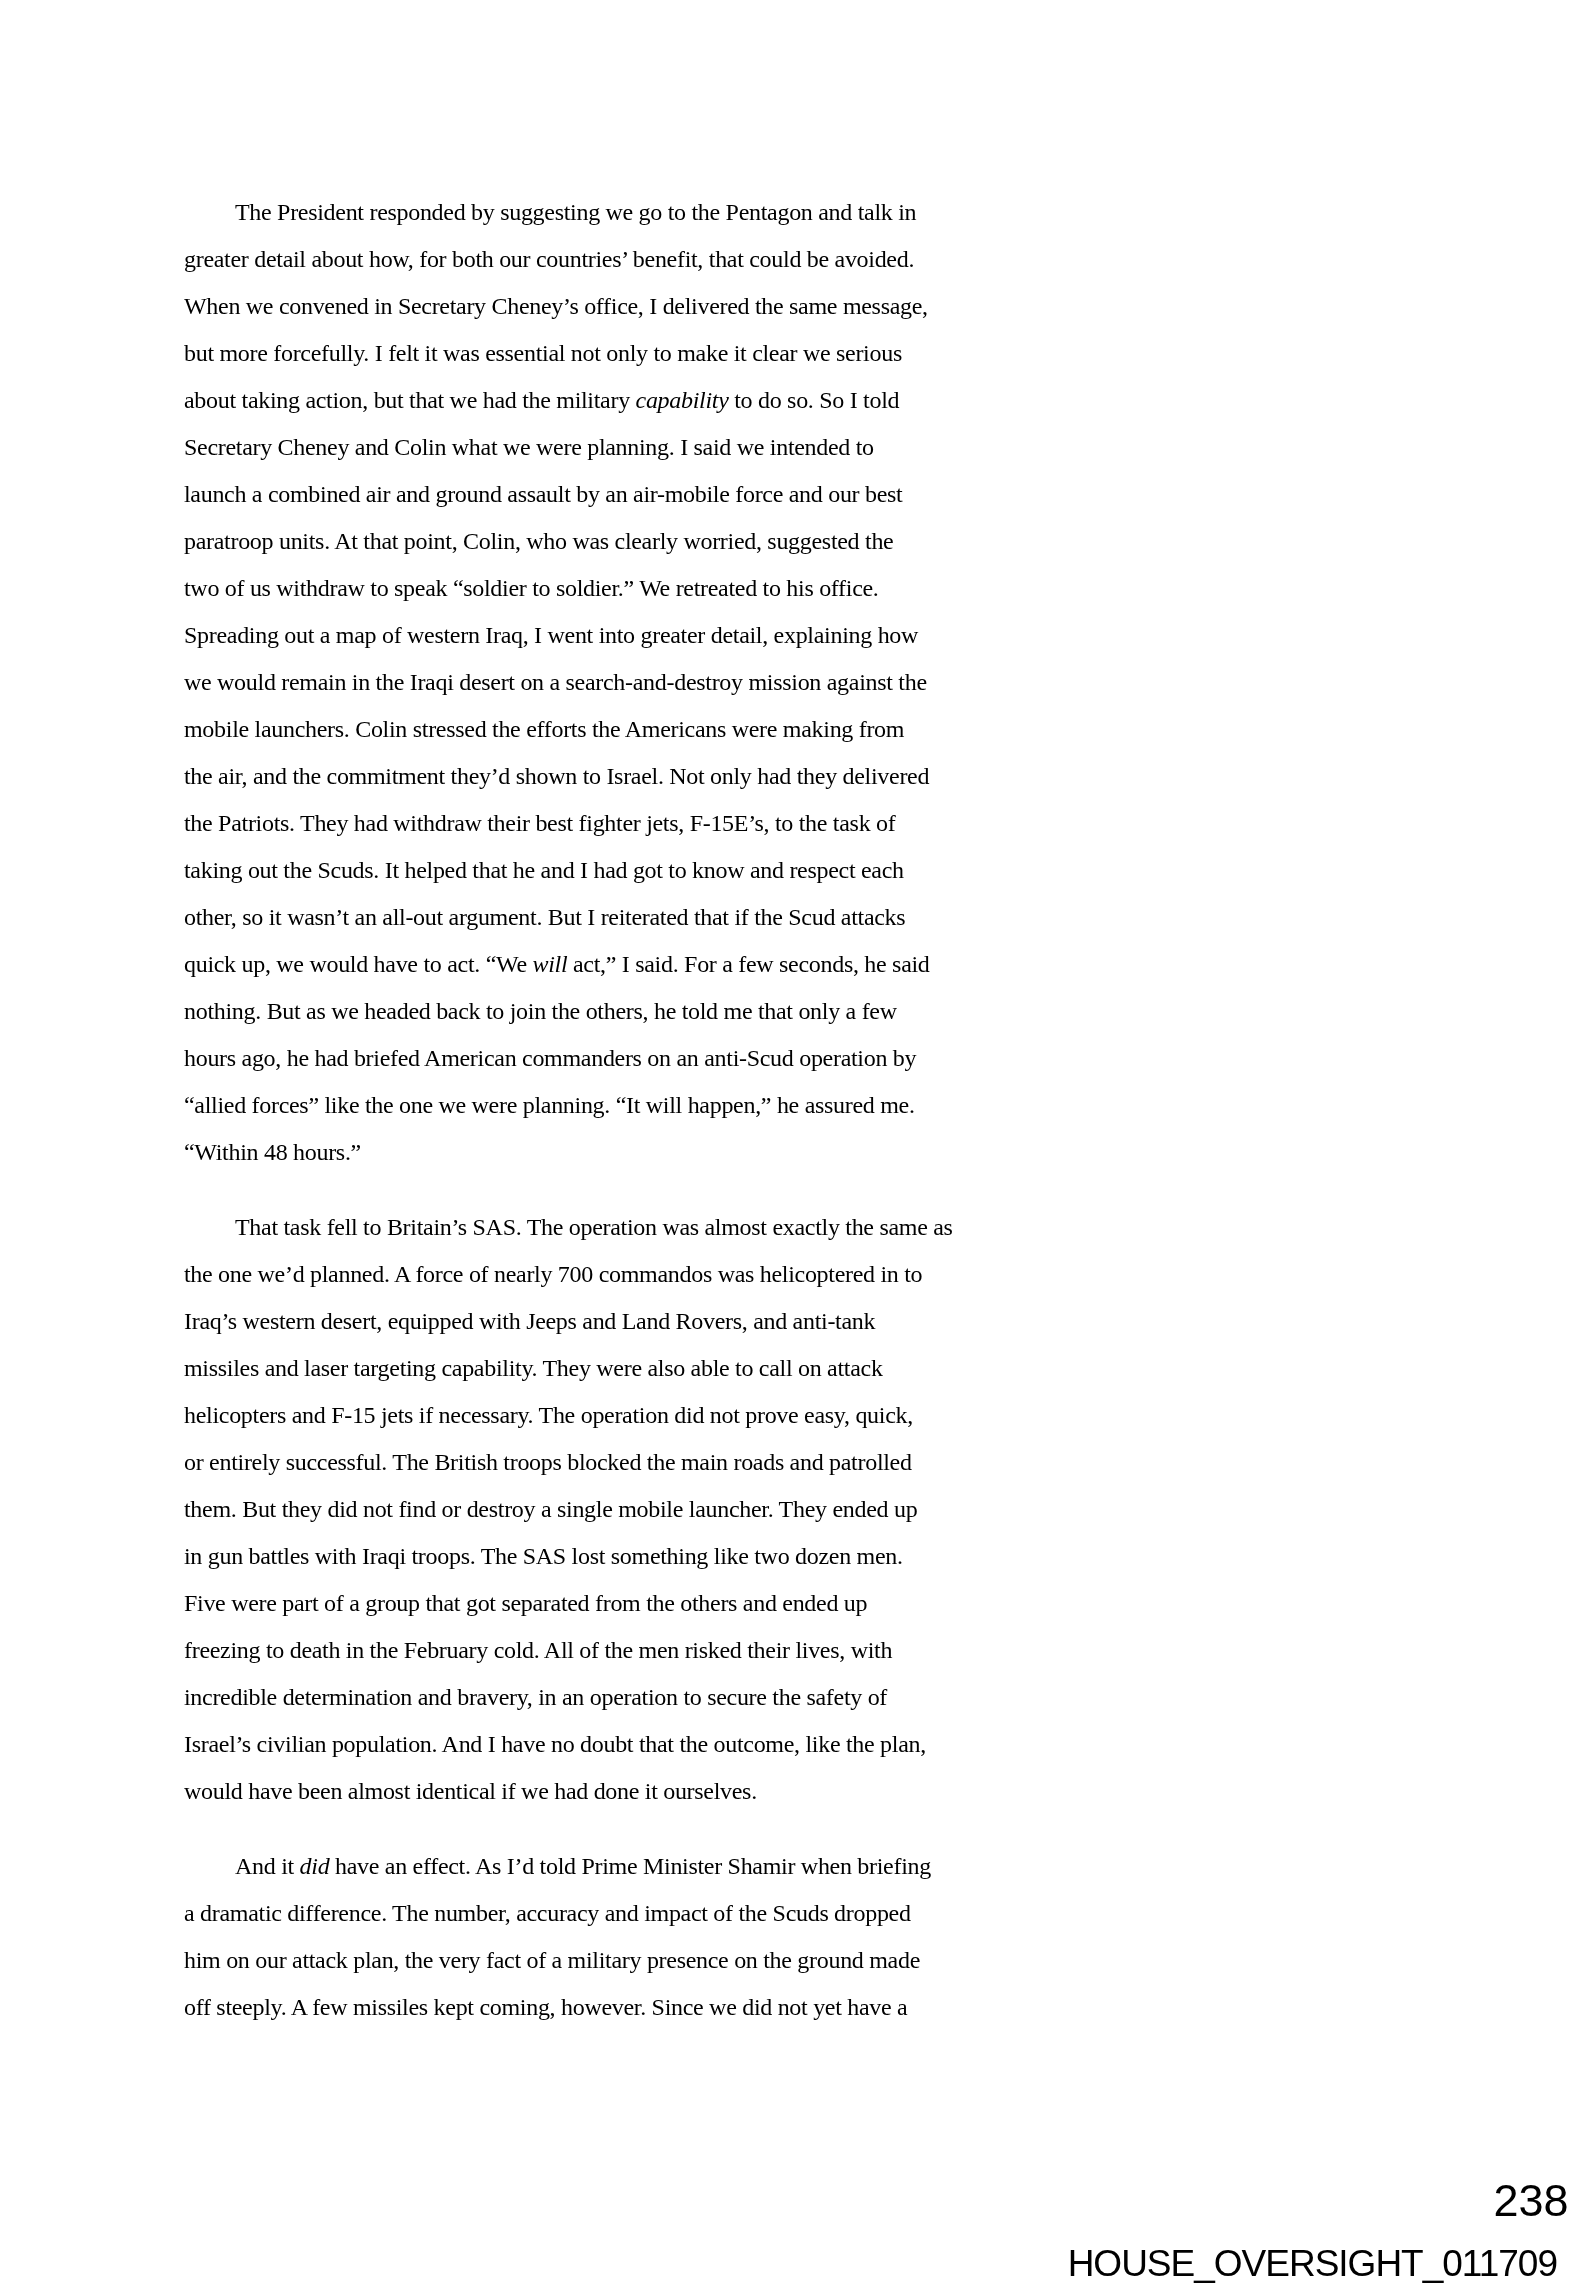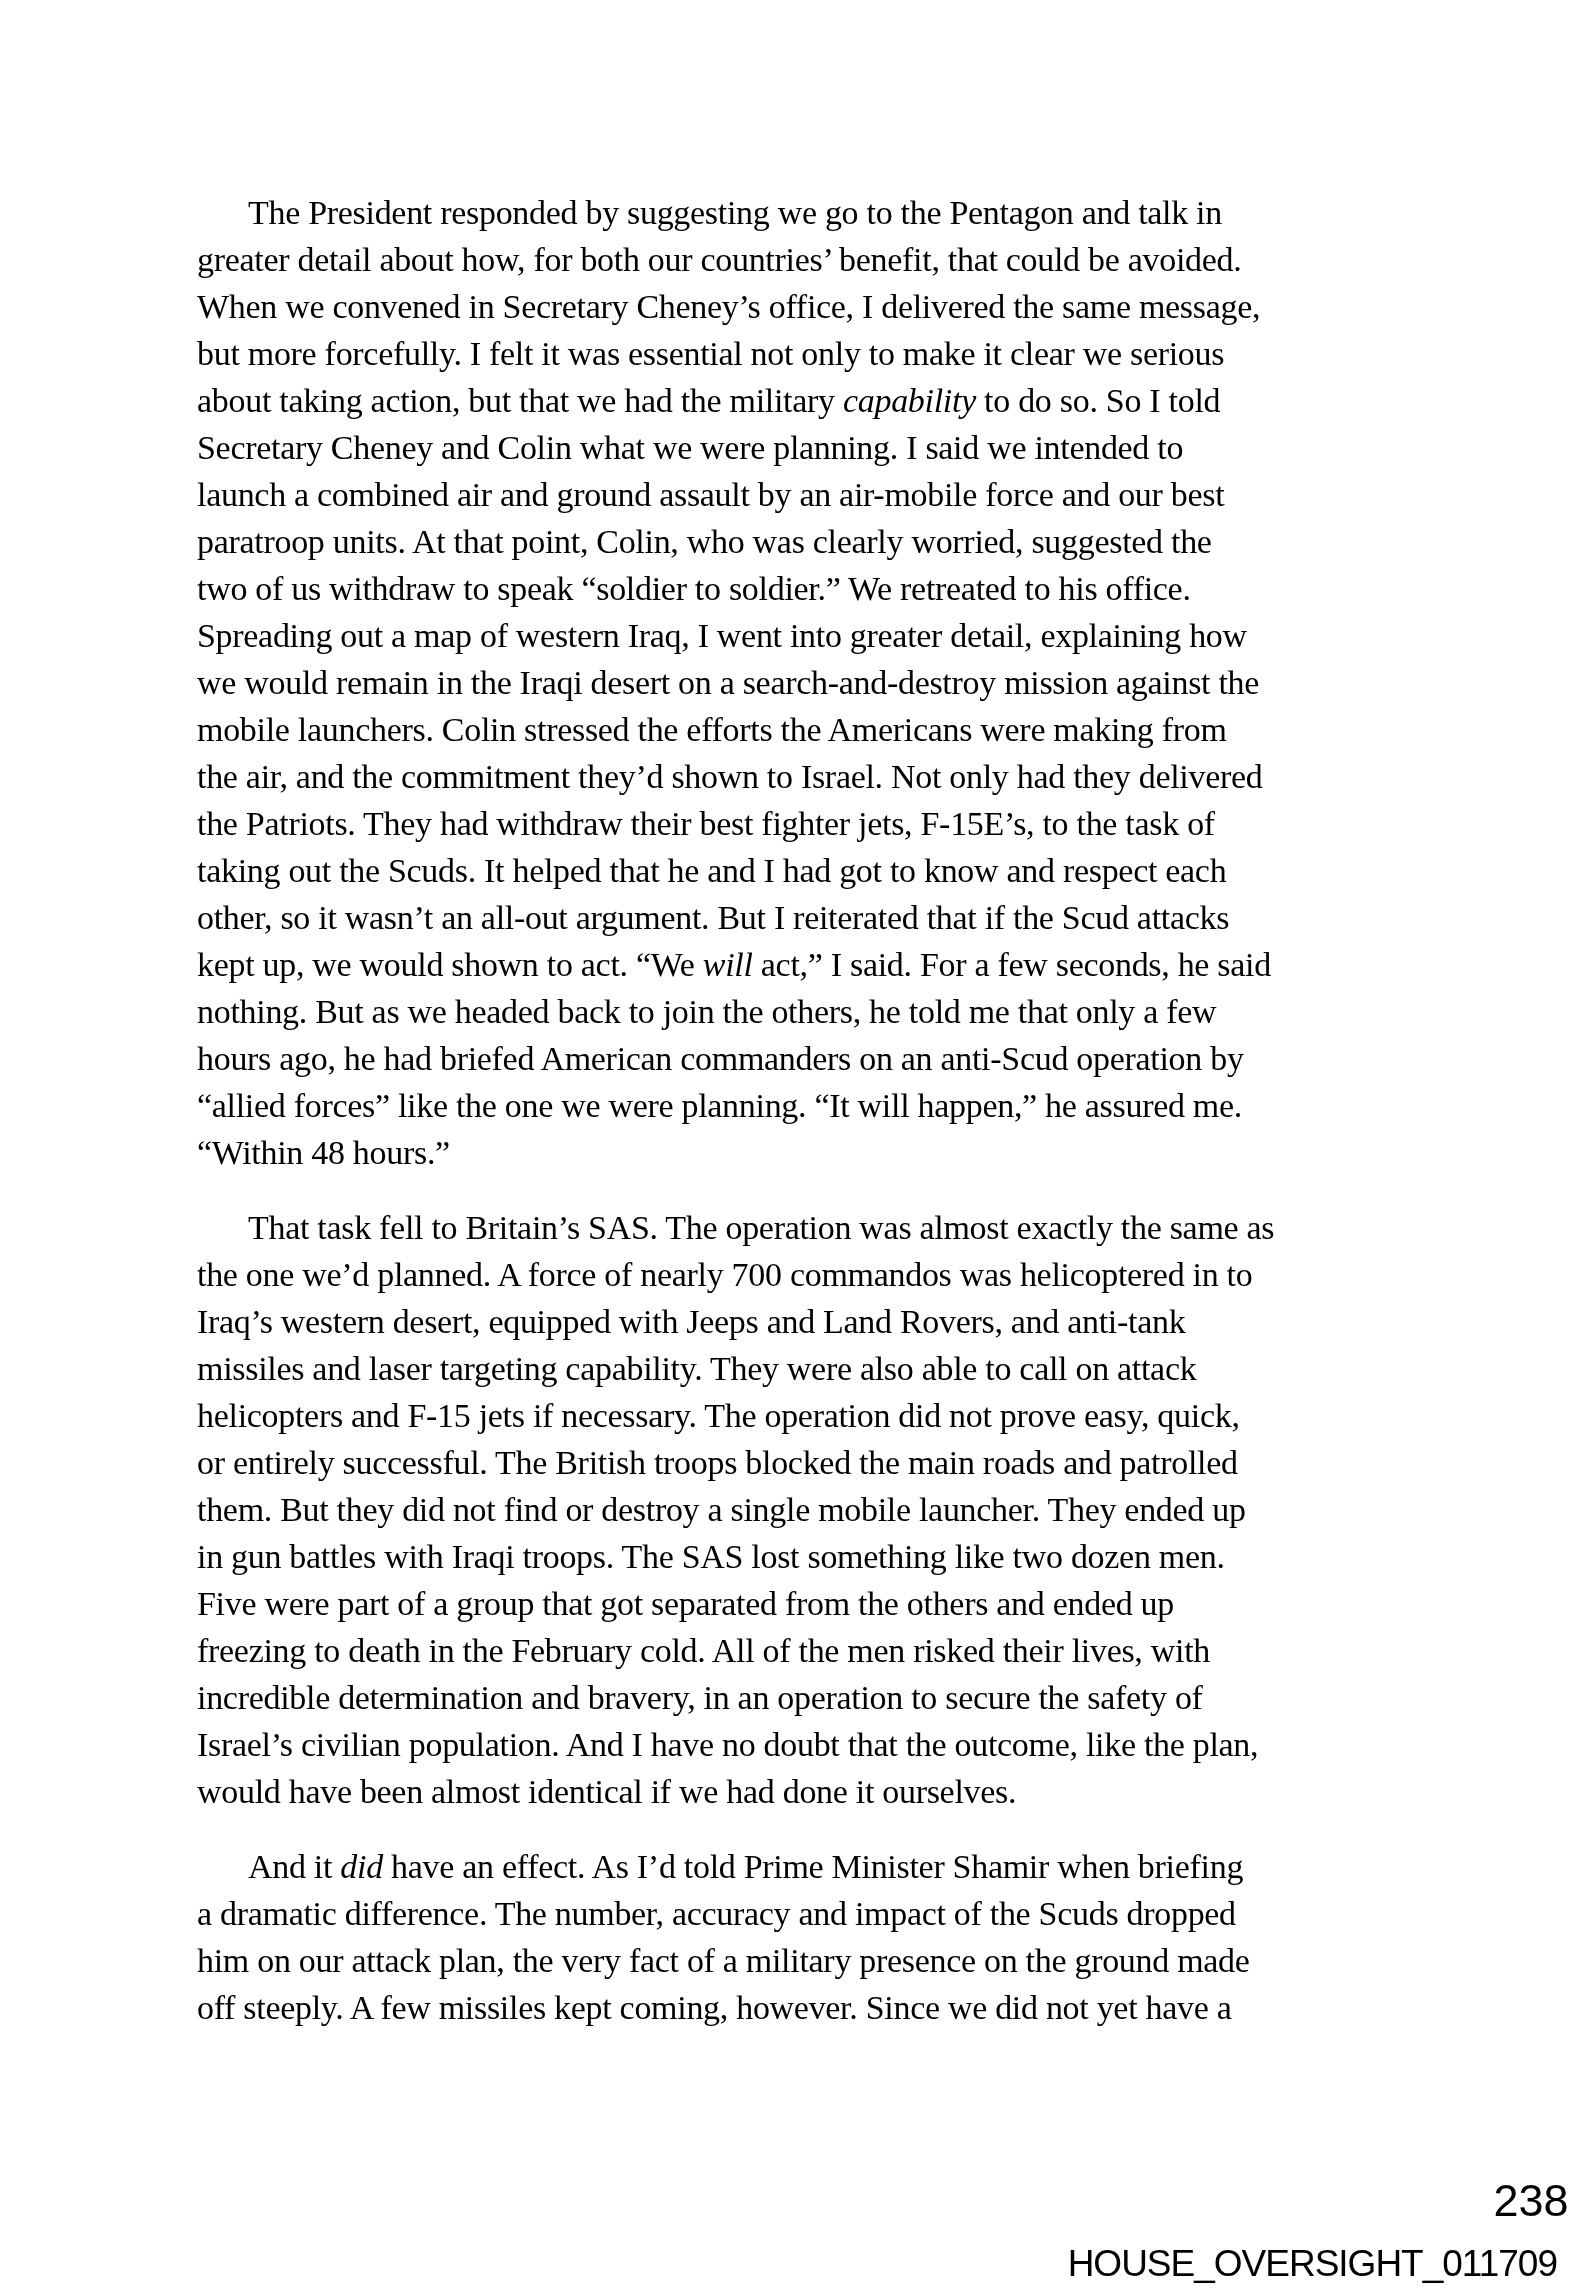--- a/index.html
+++ b/index.html
@@ -7,24 +7,24 @@
     position: relative;
     width: 1591px;
     height: 2295px;
     background: #ffffff;
     overflow: hidden;
     font-family: "Liberation Serif", "DejaVu Serif", serif;
     color: #000000;
   }
   .body-text {
     position: absolute;
-    left: 197px;
+    left: 184px;
     top: 189px;
     width: 1283px;
-    font-size: 34px;
+    font-size: 24px;
     line-height: 47px;
     letter-spacing: -0.3px;
     text-align: left;
   }
   .para { margin: 0 0 28px 0; }
   .para:last-child { margin-bottom: 4px; }
   .line { white-space: nowrap; }
   .para .line:first-child { text-indent: 51px; }
   .line em { font-style: italic; }
   .footer-page-number {
@@ -60,21 +60,21 @@
         <div class="line"><span>launch a combined air and ground assault by an air-mobile force and our best</span></div>
         <div class="line"><span>paratroop units. At that point, Colin, who was clearly worried, suggested the</span></div>
         <div class="line"><span>two of us withdraw to speak “soldier to soldier.” We retreated to his office.</span></div>
         <div class="line"><span>Spreading out a map of western Iraq, I went into greater detail, explaining how</span></div>
         <div class="line"><span>we would remain in the Iraqi desert on a search-and-destroy mission against the</span></div>
         <div class="line"><span>mobile launchers. Colin stressed the efforts the Americans were making from</span></div>
         <div class="line"><span>the air, and the commitment they’d shown to Israel. Not only had they delivered</span></div>
         <div class="line"><span>the Patriots. They had withdraw their best fighter jets, F-15E’s, to the task of</span></div>
         <div class="line"><span>taking out the Scuds. It helped that he and I had got to know and respect each</span></div>
         <div class="line"><span>other, so it wasn’t an all-out argument. But I reiterated that if the Scud attacks</span></div>
-        <div class="line"><span>kept up, we would shown to act. “We </span><em>will</em><span> act,” I said. For a few seconds, he said</span></div>
+        <div class="line"><span>quick up, we would have to act. “We </span><em>will</em><span> act,” I said. For a few seconds, he said</span></div>
         <div class="line"><span>nothing. But as we headed back to join the others, he told me that only a few</span></div>
         <div class="line"><span>hours ago, he had briefed American commanders on an anti-Scud operation by</span></div>
         <div class="line"><span>“allied forces” like the one we were planning. “It will happen,” he assured me.</span></div>
         <div class="line"><span>“Within 48 hours.”</span></div>
       </div>
       <div class="para">
         <div class="line"><span>That task fell to Britain’s SAS. The operation was almost exactly the same as</span></div>
         <div class="line"><span>the one we’d planned. A force of nearly 700 commandos was helicoptered in to</span></div>
         <div class="line"><span>Iraq’s western desert, equipped with Jeeps and Land Rovers, and anti-tank</span></div>
         <div class="line"><span>missiles and laser targeting capability. They were also able to call on attack</span></div>

